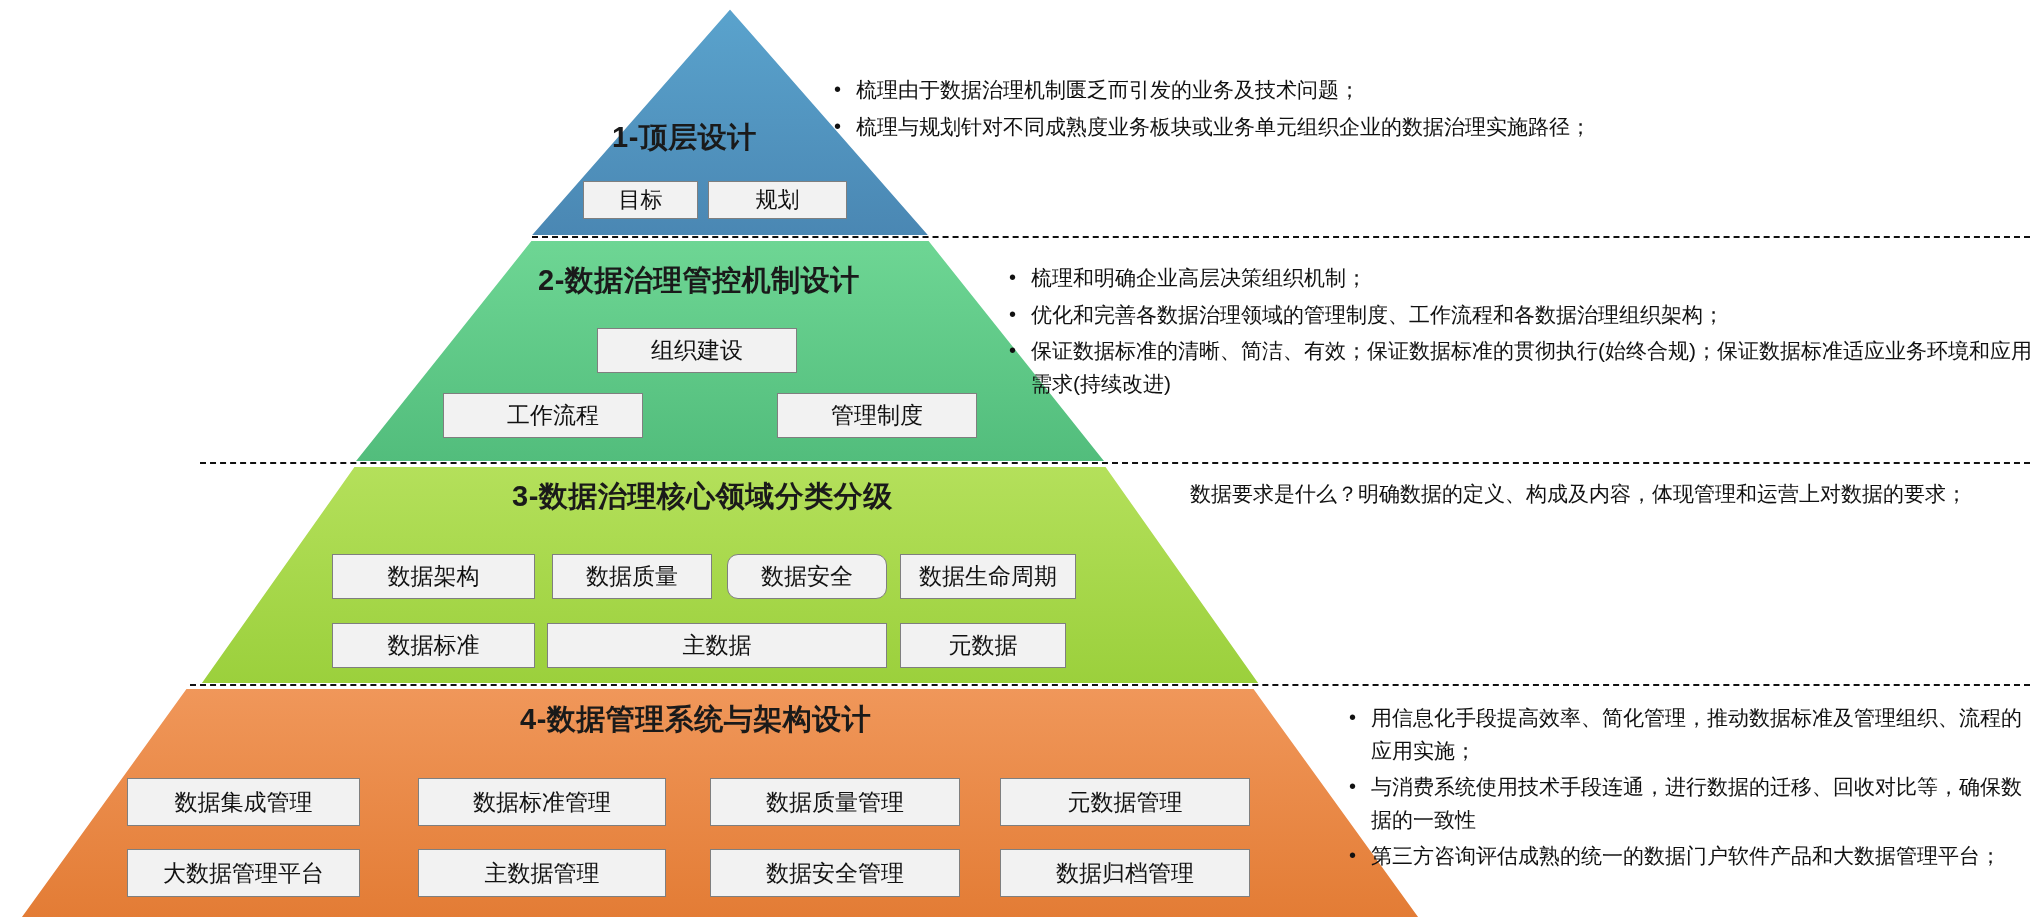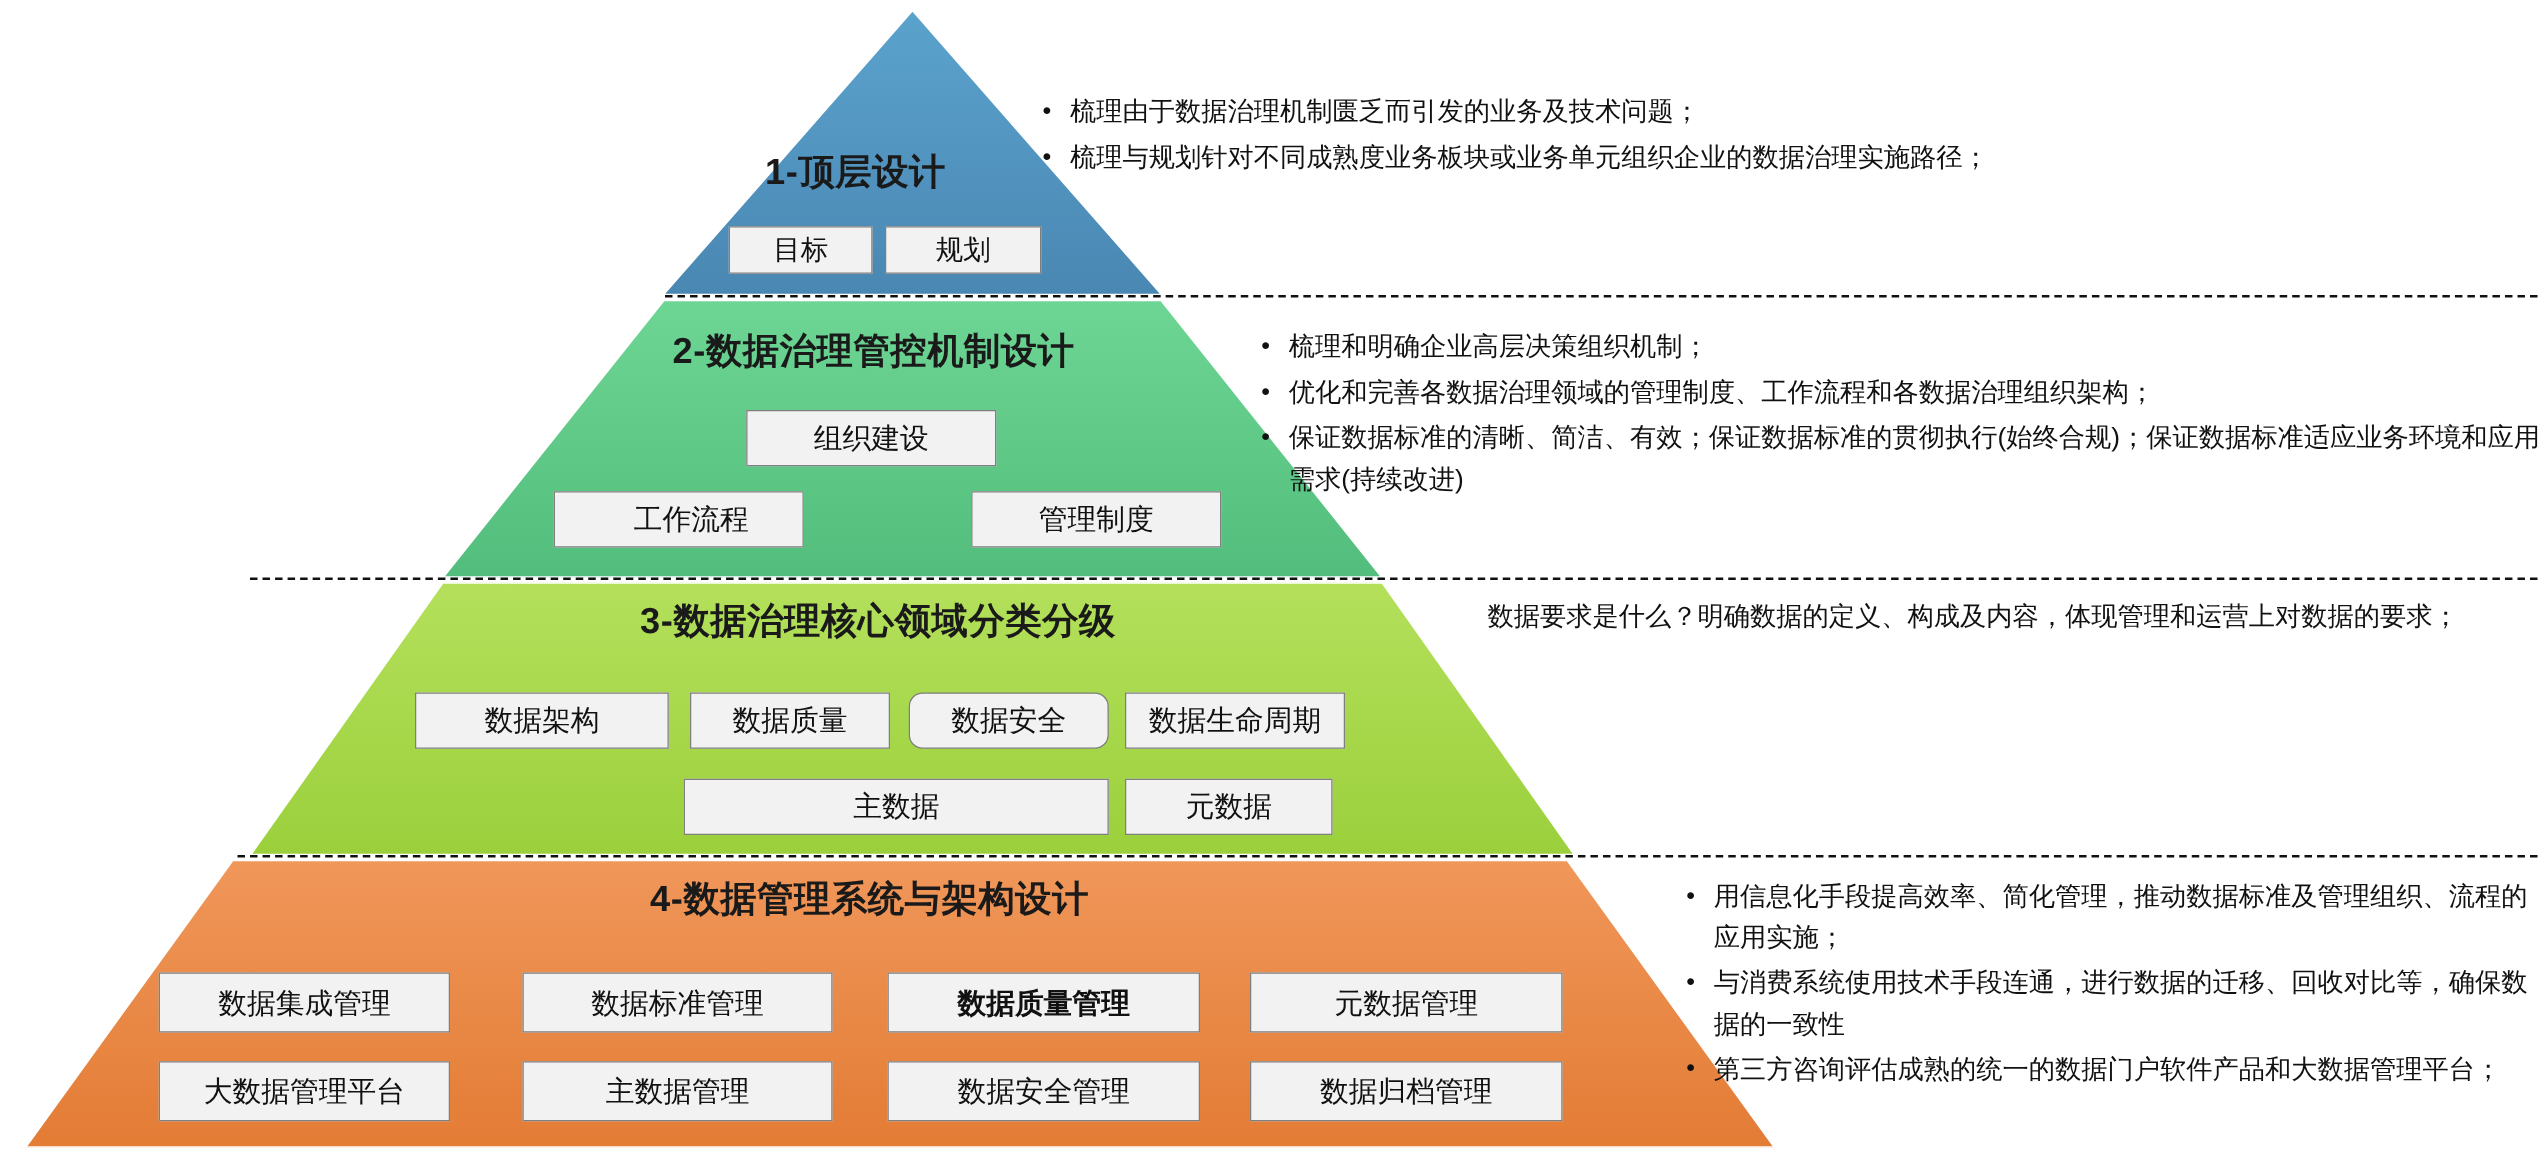--- a/index.html
+++ b/index.html
@@ -100,21 +100,21 @@
           <stop offset="100%" stop-color="#4a87b3"></stop>
         </linearGradient>
       </defs>
       <polygon points="200,0 400,228 0,228" fill="url(#g1)" stroke="#ffffff" stroke-width="2"></polygon>
     </svg>
   </div>
 
   <div class="layer-title" style="left:612px; top:118px; font-size:29px;">1-顶层设计</div>
 
   <div class="box" style="left:583px; top:181px; width:115px; height:38px; font-size:22px;">目标</div>
-  <div class="box" style="left:708px; top:181px; width:125px; height:38px; font-size:22px;">规划</div>
+  <div class="box" style="left:708px; top:181px; width:139px; height:38px; font-size:22px;">规划</div>
 
   <div class="dash-line" style="left:532px; top:236px; width:1498px;"></div>
 
   <div class="note" style="left:830px; top:74px; width:1180px; font-size:21px;">
     <ul>
       <li>梳理由于数据治理机制匮乏而引发的业务及技术问题；</li>
       <li>梳理与规划针对不同成熟度业务板块或业务单元组织企业的数据治理实施路径；</li>
     </ul>
   </div>
 
@@ -158,20 +158,21 @@
     </svg>
   </div>
 
   <div class="layer-title" style="left:512px; top:477px; font-size:29px;">3-数据治理核心领域分类分级</div>
 
   <div class="box" style="left:332px; top:554px; width:203px; height:45px; font-size:23px;">数据架构</div>
   <div class="box" style="left:552px; top:554px; width:160px; height:45px; font-size:23px;">数据质量</div>
   <div class="box" style="left:727px; top:554px; width:160px; height:45px; font-size:23px;border-radius:11px;">数据安全</div>
   <div class="box" style="left:900px; top:554px; width:176px; height:45px; font-size:23px;">数据生命周期</div>
 
+  <div class="box" style="left:332px; top:623px; width:203px; height:45px; font-size:23px;">数据标准</div>
   <div class="box" style="left:547px; top:623px; width:340px; height:45px; font-size:23px;">主数据</div>
   <div class="box" style="left:900px; top:623px; width:166px; height:45px; font-size:23px;text-align:right;">元数据</div>
 
   <div class="dash-line" style="left:190px; top:684px; width:1840px;"></div>
 
   <div class="note" style="left:1190px; top:478px; width:840px; font-size:21px;">
     <p>数据要求是什么？明确数据的定义、构成及内容，体现管理和运营上对数据的要求；</p>
   </div>
 
   <div class="layer" style="left:20px; top:688px; width:1400px; height:230px;">
@@ -183,21 +184,21 @@
         </linearGradient>
       </defs>
       <polygon points="166,0 1234,0 1400,230 0,230" fill="url(#g4)" stroke="#ffffff" stroke-width="2"></polygon>
     </svg>
   </div>
 
   <div class="layer-title" style="left:520px; top:700px; font-size:29px;">4-数据管理系统与架构设计</div>
 
   <div class="box" style="left:127px; top:778px; width:233px; height:48px; font-size:23px;">数据集成管理</div>
   <div class="box" style="left:418px; top:778px; width:248px; height:48px; font-size:23px;">数据标准管理</div>
-  <div class="box" style="left:710px; top:778px; width:250px; height:48px; font-size:23px;font-weight:bold;">数据质量管理</div>
+  <div class="box" style="left:710px; top:778px; width:250px; height:48px; font-size:23px;">数据质量管理</div>
   <div class="box" style="left:1000px; top:778px; width:250px; height:48px; font-size:23px;">元数据管理</div>
 
   <div class="box" style="left:127px; top:849px; width:233px; height:48px; font-size:23px;">大数据管理平台</div>
   <div class="box" style="left:418px; top:849px; width:248px; height:48px; font-size:23px;">主数据管理</div>
   <div class="box" style="left:710px; top:849px; width:250px; height:48px; font-size:23px;">数据安全管理</div>
   <div class="box" style="left:1000px; top:849px; width:250px; height:48px; font-size:23px;">数据归档管理</div>
 
   <div class="note" style="left:1345px; top:702px; width:690px; font-size:21px;">
     <ul>
       <li>用信息化手段提高效率、简化管理，推动数据标准及管理组织、流程的应用实施；</li>

